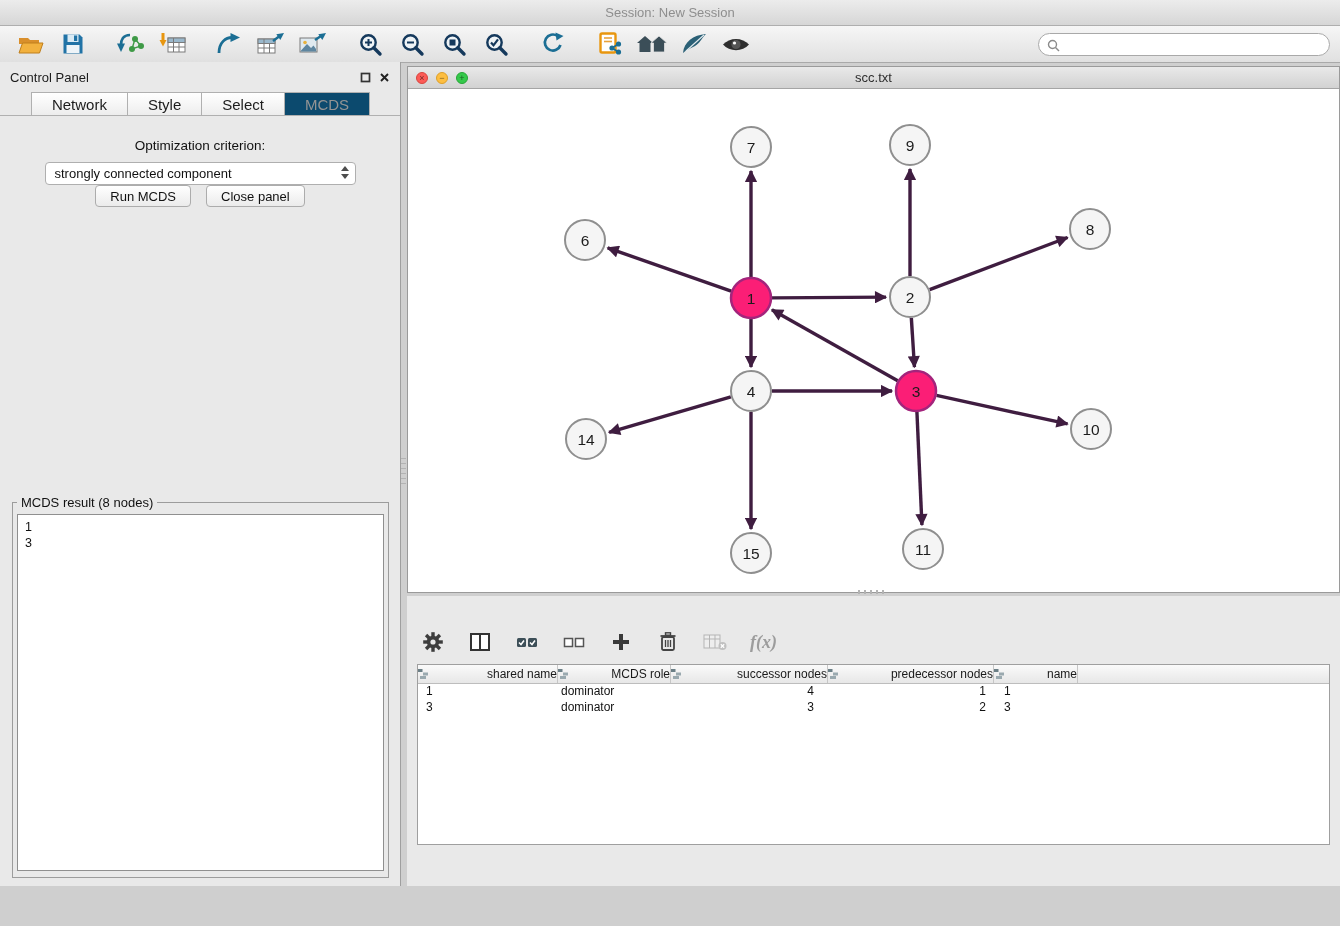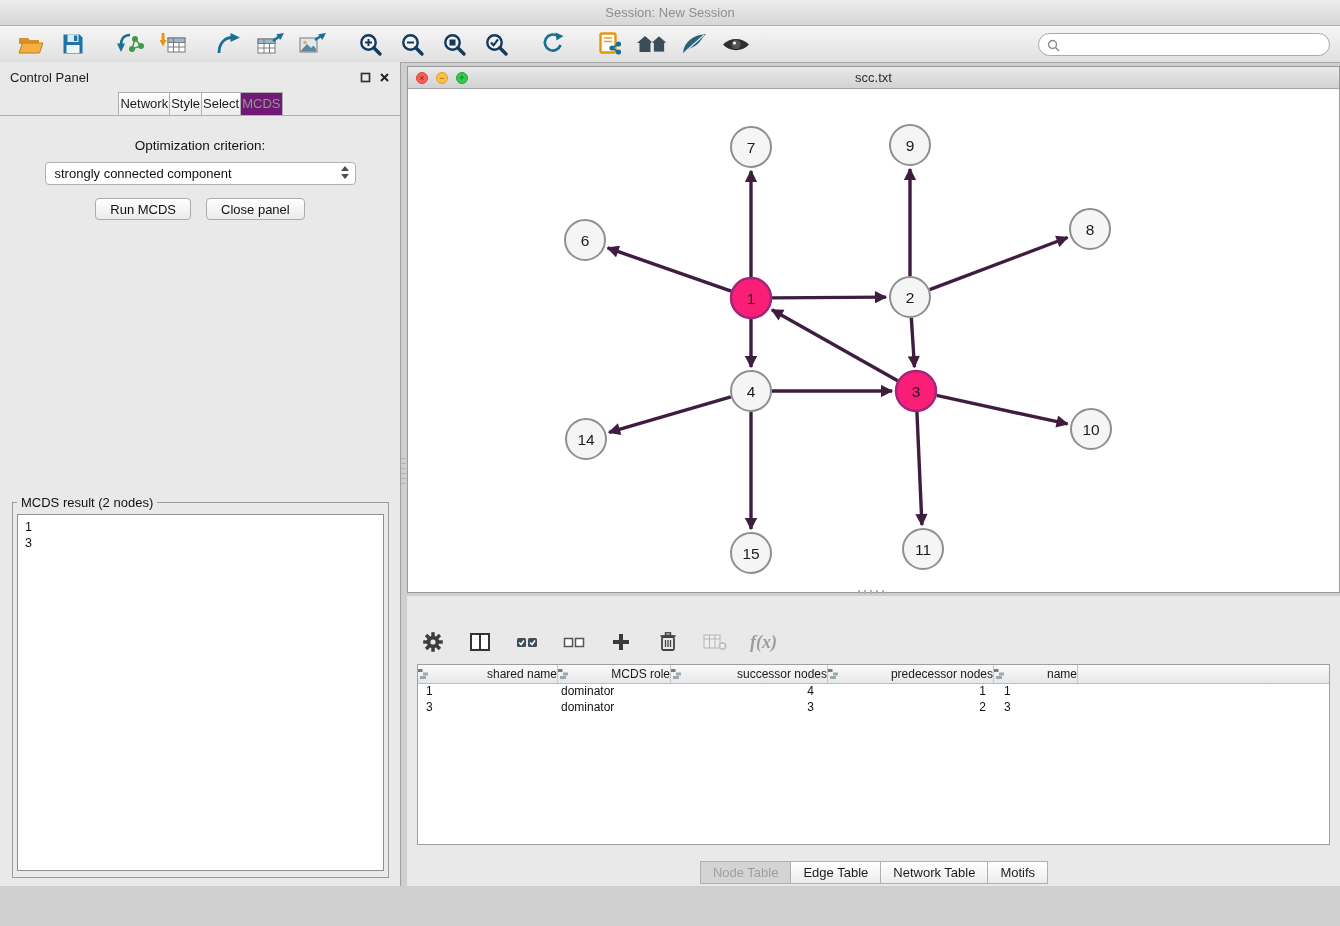--- a/index.html
+++ b/index.html
@@ -24,32 +24,32 @@
     background:transparent;font-size:12px;font-family:"Liberation Sans",sans-serif;}
 
   
   .control-panel{position:absolute;left:0;top:62px;width:401px;height:824px;background:#e9e9e9;
     border-right:1px solid #9f9f9f;}
   .cp-header{position:relative;height:30px;}
   .cp-title{position:absolute;left:10px;top:8px;font-size:13px;color:#1c1c1c;}
   .win-ico{position:absolute;top:8px;width:14px;height:14px;display:flex;align-items:center;justify-content:center;}
   .cp-float{right:28px;} .cp-close{right:9px;}
   .cp-tabs{display:flex;justify-content:center;border-bottom:1px solid #b0b0b0;height:24px;}
-  .cp-tab{font-size:13px;padding:3px 1px;background:linear-gradient(#ffffff,#ededed);
+  .cp-tab{font-size:15px;padding:3px 20px;background:linear-gradient(#ffffff,#ededed);
     border:1px solid #b0b0b0;border-bottom:none;margin-right:-1px;color:#1c1c1c;text-align:center;}
-  .cp-tab.active{background:#701a75;color:#949494;}
+  .cp-tab.active{background:#0c4a6e;color:#949494;}
   .opt-label{text-align:center;margin-top:22px;font-size:13.5px;color:#111;}
   .dropdown{position:relative;margin:9px auto 0;width:311px;height:23px;background:#fff;
     border:1px solid #afafaf;border-radius:4px;font-size:13px;line-height:21px;padding-left:9px;color:#111;}
   .stepper{position:absolute;right:3px;top:3px;width:13px;display:flex;flex-direction:column;align-items:center;}
   .stepper .up{width:0;height:0;border-left:4px solid transparent;border-right:4px solid transparent;
     border-bottom:5px solid #4d4d4d;margin-bottom:3px;}
   .stepper .dn{width:0;height:0;border-left:4px solid transparent;border-right:4px solid transparent;
     border-top:5px solid #4d4d4d;}
-  .cp-buttons{display:flex;justify-content:center;gap:15px;margin-top:13px;}
+  .cp-buttons{display:flex;justify-content:center;gap:15px;}
   .cp-btn{font-size:13px;height:22px;padding:0 14px;background:linear-gradient(#ffffff,#ebebeb);
     border:1px solid #acacac;border-radius:4px;color:#111;}
   .mcds-fieldset{position:absolute;left:12px;width:377px;top:433px;height:383px;
     border:1px solid #9c9c9c;padding:4px 4px 6px;}
   .mcds-fieldset legend{font-size:13px;padding:0 4px;color:#111;}
   .mcds-list{width:100%;height:100%;background:#fff;border:1px solid #8f8f8f;
     padding:4px 7px;font-size:12.5px;line-height:16px;color:#111;overflow:hidden;}
 
   
   .network-window{position:absolute;left:407px;top:66px;width:933px;height:527px;background:#fff;
@@ -279,21 +279,21 @@
       <span class="stepper">
           <i class="up"></i>
           <i class="dn"></i>
         </span>
     </div>
     <div class="cp-buttons">
       <button class="cp-btn">Run MCDS</button>
       <button class="cp-btn">Close panel</button>
     </div>
     <fieldset class="mcds-fieldset">
-      <legend>MCDS result (2 nodes)</legend>
+      <legend>MCDS result (8 nodes)</legend>
       <div class="mcds-list" id="mcds-result-list">
           <div>1</div>
           <div>3</div>
         </div>
     </fieldset>
   </div>
 
   <div class="network-window">
     <div class="nw-titlebar">
       <div class="lights">
@@ -472,22 +472,16 @@
           </div>
           <div class="tr">
             <div class="td" style="width: 140px; text-align: left; padding: 0px 0px 0px 8px;">3</div>
             <div class="td" style="width: 113px; text-align: left; padding: 0px 0px 0px 3px;">dominator</div>
             <div class="td" style="width: 157px; text-align: right; padding: 0px 14px 0px 0px;">3</div>
             <div class="td" style="width: 166px; text-align: right; padding: 0px 8px 0px 0px;">2</div>
             <div class="td" style="width: 84px; text-align: left; padding: 0px 0px 0px 10px;">3</div>
           </div>
         </div>
     </div>
-    <div class="tp-tabs" id="tp-tabs">
-        <div class="tp-tab active">Node Table</div>
-        <div class="tp-tab">Edge Table</div>
-        <div class="tp-tab">Network Table</div>
-        <div class="tp-tab">Motifs</div>
-      </div>
   </div>
 
 
 </div>
 
 </body></html>

